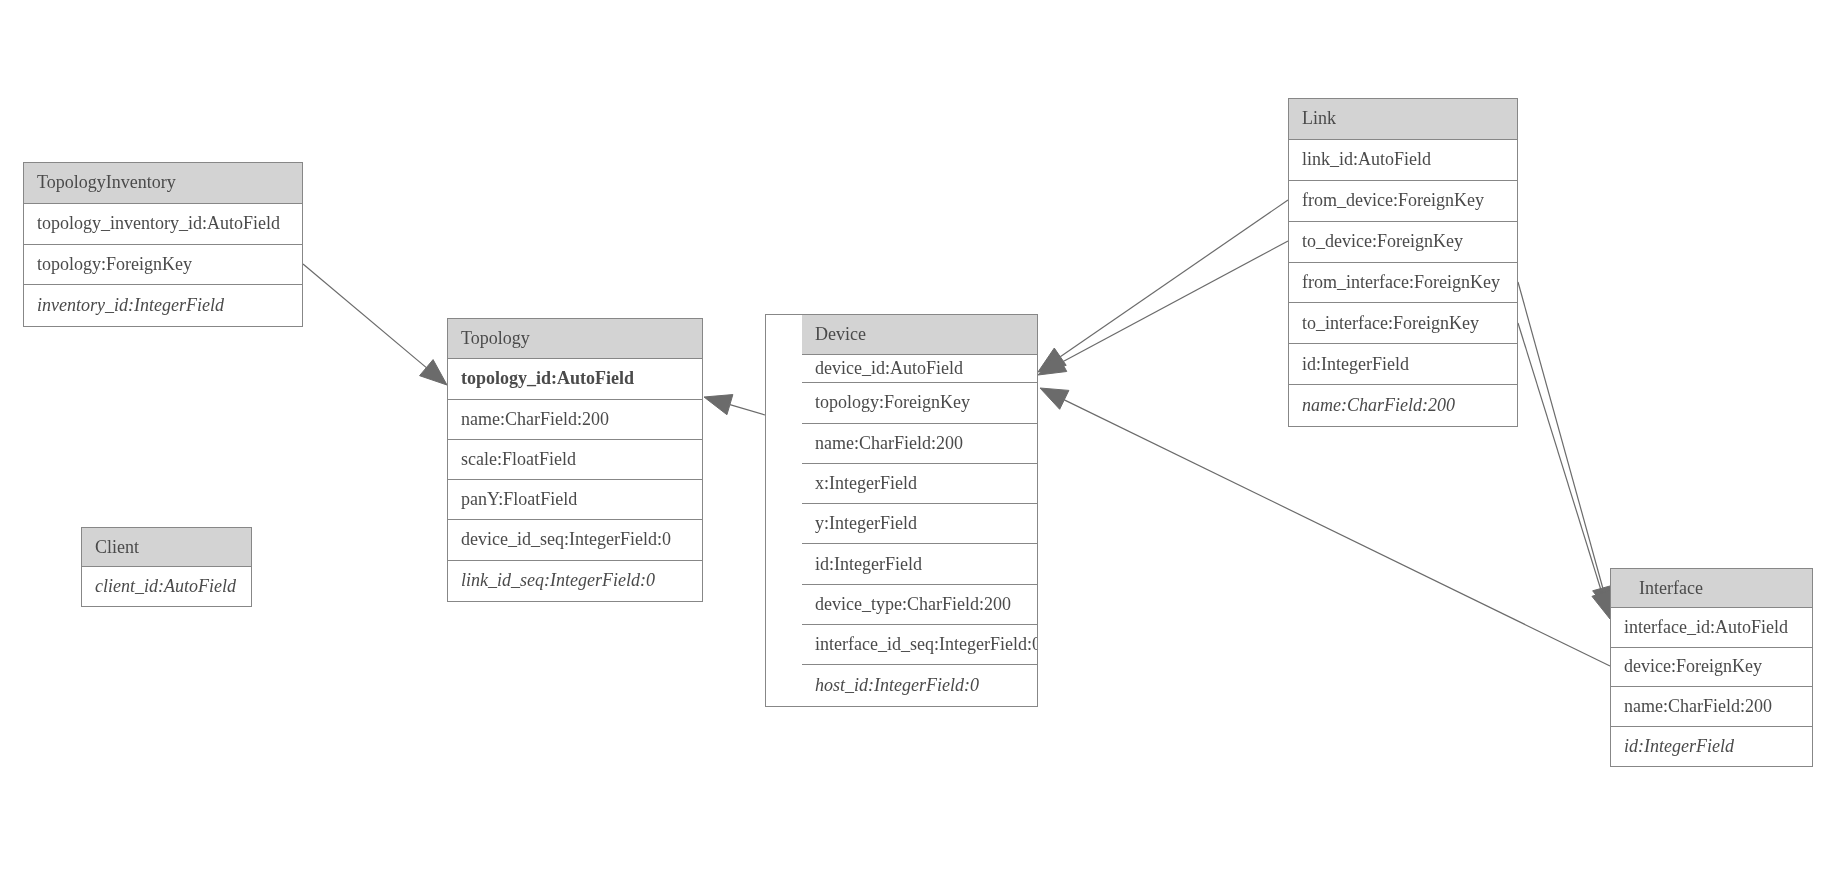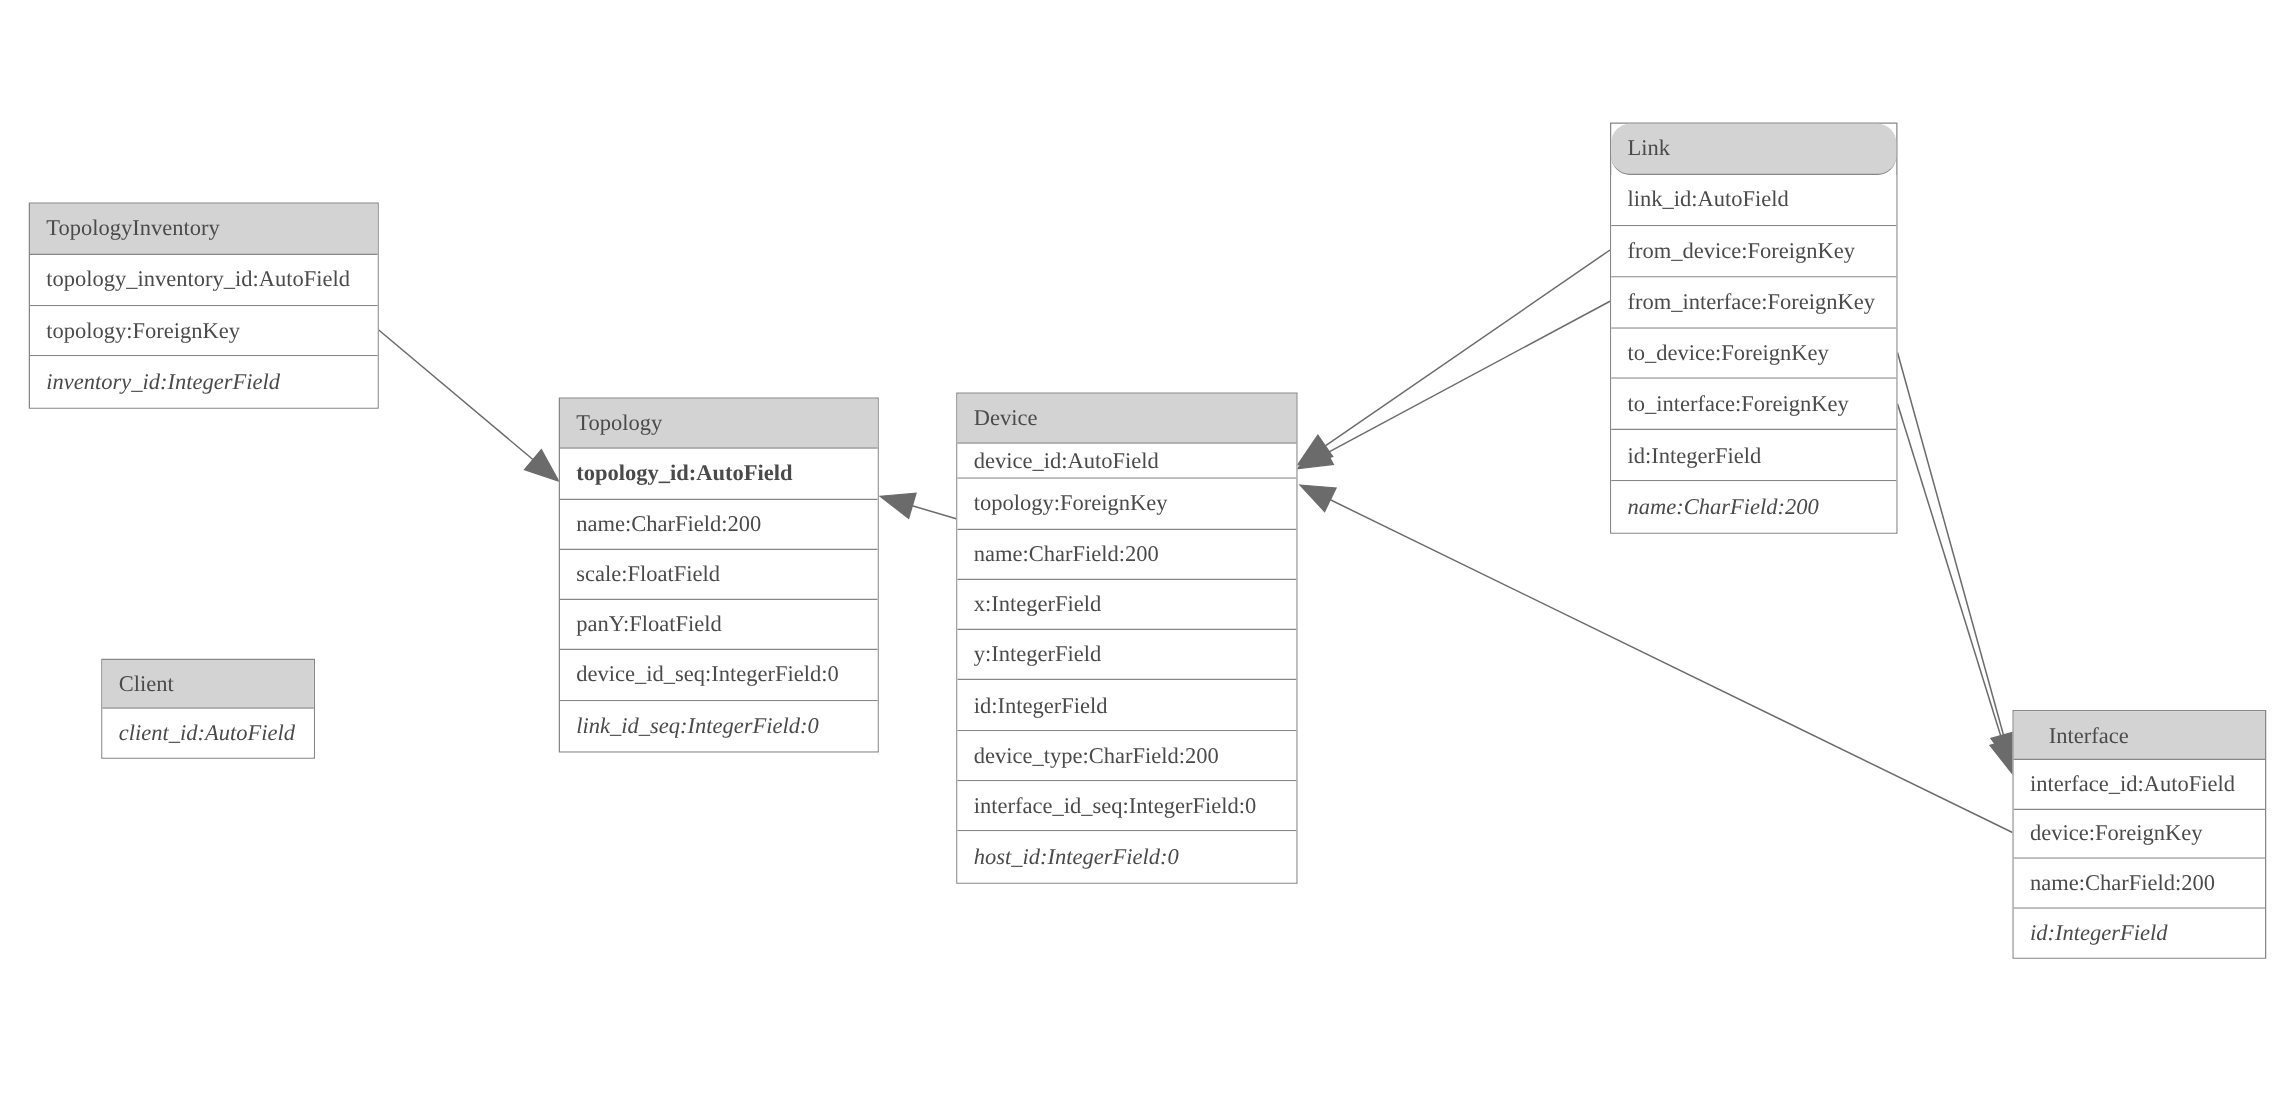--- a/index.html
+++ b/index.html
@@ -92,38 +92,38 @@
         <div class="cell" style="height: 40.25px;">name:CharField:200</div>
         <div class="cell" style="height: 40.25px;">scale:FloatField</div>
         <div class="cell" style="height: 40.25px;">panY:FloatField</div>
         <div class="cell" style="height: 40.25px;">device_id_seq:IntegerField:0</div>
         <div class="cell" style="height: 40.25px;">link_id_seq:IntegerField:0</div>
       </div>
       <div class="entity" style="left: 81px; top: 527px; width: 171px;">
         <div class="cell header" style="height: 39px; text-align: right;">Client</div>
         <div class="cell" style="height: 39px;">client_id:AutoField</div>
       </div>
-      <div class="entity" style="left: 765px; top: 314px; width: 273px;">
+      <div class="entity" style="left: 765px; top: 314px; width: 273px; padding-left: 36px;">
         <div class="cell header" style="height: 40.3px;">Device</div>
         <div class="cell" style="height: 28px;">device_id:AutoField</div>
         <div class="cell" style="height: 40.3px;">topology:ForeignKey</div>
         <div class="cell" style="height: 40.3px;">name:CharField:200</div>
         <div class="cell" style="height: 40.3px;">x:IntegerField</div>
         <div class="cell" style="height: 40.3px;">y:IntegerField</div>
         <div class="cell" style="height: 40.3px;">id:IntegerField</div>
         <div class="cell" style="height: 40.3px;">device_type:CharField:200</div>
         <div class="cell" style="height: 40.3px;">interface_id_seq:IntegerField:0</div>
         <div class="cell" style="height: 40.3px;">host_id:IntegerField:0</div>
       </div>
       <div class="entity" style="left: 1288px; top: 98px; width: 230px;">
-        <div class="cell header" style="height: 40.9px; border-radius: 15px;">Link</div>
+        <div class="cell header" style="height: 40.9px;">Link</div>
         <div class="cell" style="height: 40.9px;">link_id:AutoField</div>
         <div class="cell" style="height: 40.9px;">from_device:ForeignKey</div>
+        <div class="cell" style="height: 40.9px;">to_device:ForeignKey</div>
         <div class="cell" style="height: 40.9px;">from_interface:ForeignKey</div>
-        <div class="cell" style="height: 40.9px;">to_device:ForeignKey</div>
         <div class="cell" style="height: 40.9px;">to_interface:ForeignKey</div>
         <div class="cell" style="height: 40.9px;">id:IntegerField</div>
         <div class="cell" style="height: 40.9px;">name:CharField:200</div>
       </div>
       <div class="entity" style="left: 1610px; top: 568px; width: 203px;">
         <div class="cell header" style="height: 39.4px; padding-left: 28px;">Interface</div>
         <div class="cell" style="height: 39.4px;">interface_id:AutoField</div>
         <div class="cell" style="height: 39.4px;">device:ForeignKey</div>
         <div class="cell" style="height: 39.4px;">name:CharField:200</div>
         <div class="cell" style="height: 39.4px;">id:IntegerField</div>

